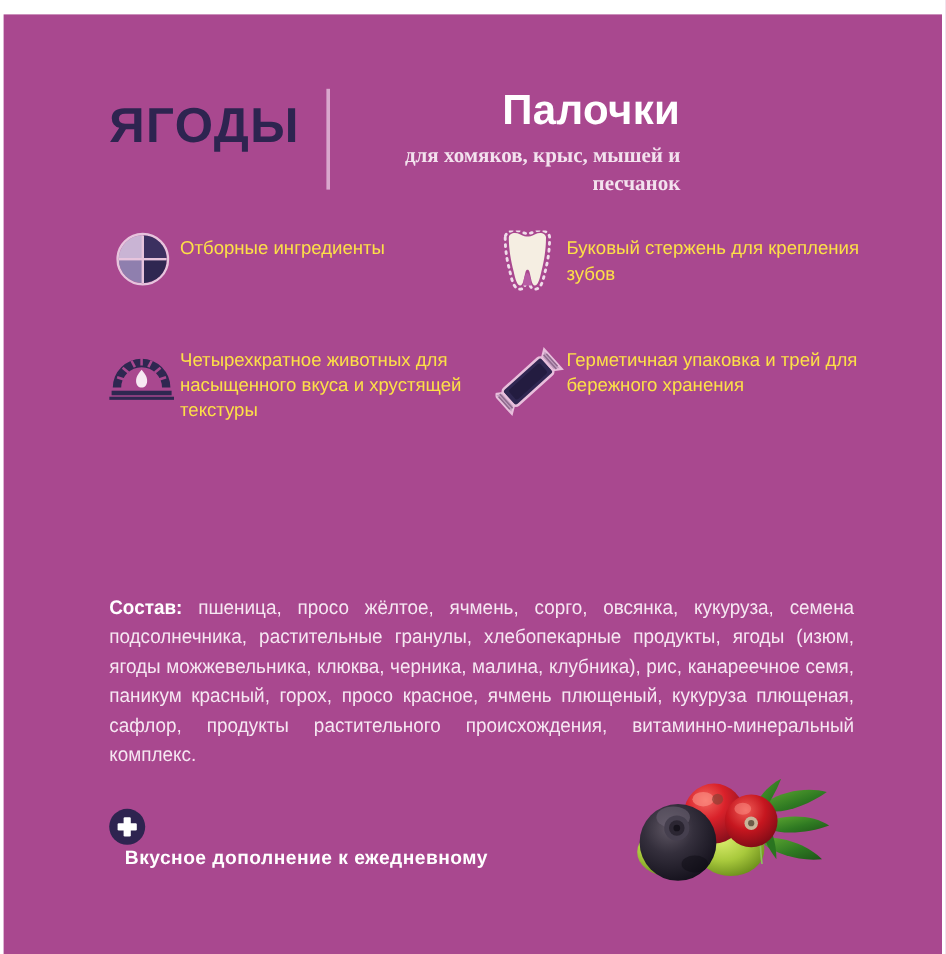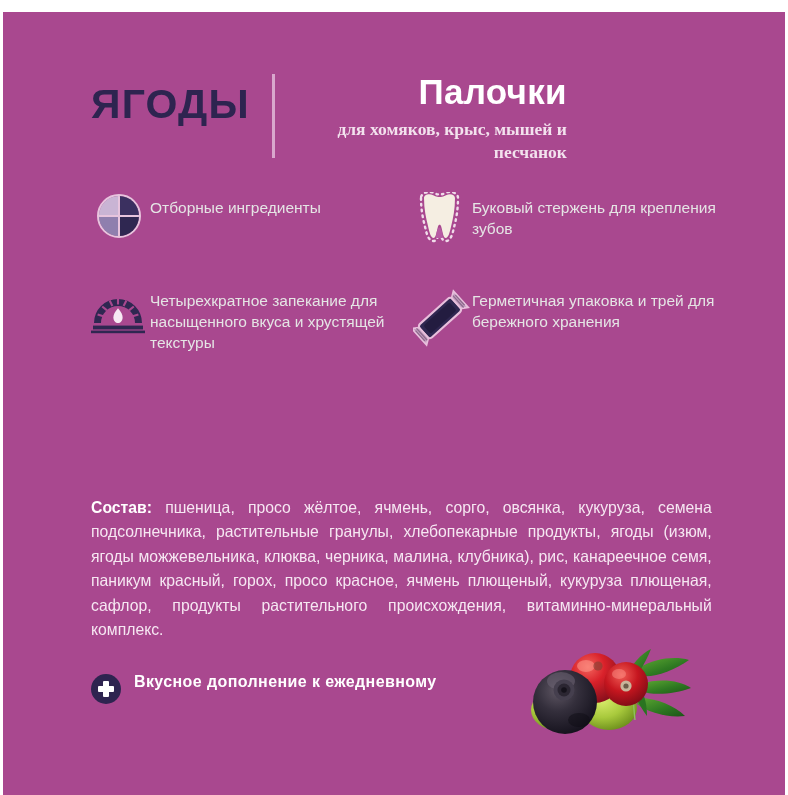--- a/index.html
+++ b/index.html
@@ -78,21 +78,21 @@
   .fcell { display: flex; align-items: flex-start; }
   .fcell.left  { width: 322px; flex: 0 0 322px; }
   .fcell.right { flex: 1 1 auto; }
   .ficon {
     width: 56px;
     flex: 0 0 56px;
     height: 52px;
     position: relative;
   }
   .ftext {
-    color: #e5e5e5;
+    color: #fde047;
     font-size: 15.5px;
     line-height: 1.35;
     padding-top: 4px;
     padding-left: 3px;
   }
 
   .r1 { height: 93px; }
   .r2 { height: 103px; }
   .r3 { height: 75px; }
 
@@ -144,20 +144,21 @@
   #composition b { color: #ffffff; font-weight: bold; }
 
   
   #callout {
     position: absolute;
     left: 88px;
     top: 658px;
     display: flex;
     align-items: flex-start;
     width: 430px;
+    flex-direction: column;
   }
   #plus-badge {
     width: 30px; height: 30px; flex: 0 0 30px;
     border-radius: 50%;
     background: #2e2450;
     position: relative;
     margin-top: 4px;
   }
   #plus-badge:before, #plus-badge:after {
     content: ""; position: absolute; background: #ffffff; border-radius: 1px;
@@ -242,21 +243,21 @@
               <line x1="35.4" y1="13.6" x2="32.6" y2="19.0"></line>
               <line x1="42.8" y1="19.5" x2="38.0" y2="23.4"></line>
               <line x1="6.6" y1="27.4" x2="12.4" y2="29.3"></line>
               <line x1="47.4" y1="27.4" x2="41.6" y2="29.3"></line>
             </g>
             <rect x="2" y="38.6" width="50" height="3.8" fill="#2f2751"></rect>
             <rect x="0" y="43.6" width="54" height="2.6" fill="#2f2751"></rect>
             <path d="M27 21.2 C23.6 25.2 22.4 27.6 22.4 30.4 C22.4 33.9 24.6 36 27 36 C29.4 36 31.6 33.9 31.6 30.4 C31.6 27.6 30.4 25.2 27 21.2 Z" fill="#f7e9f3"></path>
           </svg>
         </div>
-        <div class="ftext">Четырехкратное запекание для насыщенного вкуса и хрустящей текстуры</div>
+        <div class="ftext">Четырехкратное животных для насыщенного вкуса и хрустящей текстуры</div>
       </div>
 
       <div class="fcell right">
         <div class="ficon">
           <svg class="ico-svg shift" width="58" height="62" viewBox="0 0 58 62">
             <g transform="rotate(-42 27 31)">
               <rect x="5" y="22" width="44" height="18" rx="3.2" fill="#2f2751" stroke="#e8bfdc" stroke-width="2.1"></rect>
               <rect x="9.5" y="25.6" width="35" height="10.8" rx="2" fill="#231c40"></rect>
               <path d="M5 24 L-1 20 L-1 42 L5 38 Z" fill="#c39ec0" stroke="#e8bfdc" stroke-width="1.8"></path>
               <path d="M49 24 L55 20 L55 42 L49 38 Z" fill="#c39ec0" stroke="#e8bfdc" stroke-width="1.8"></path>

